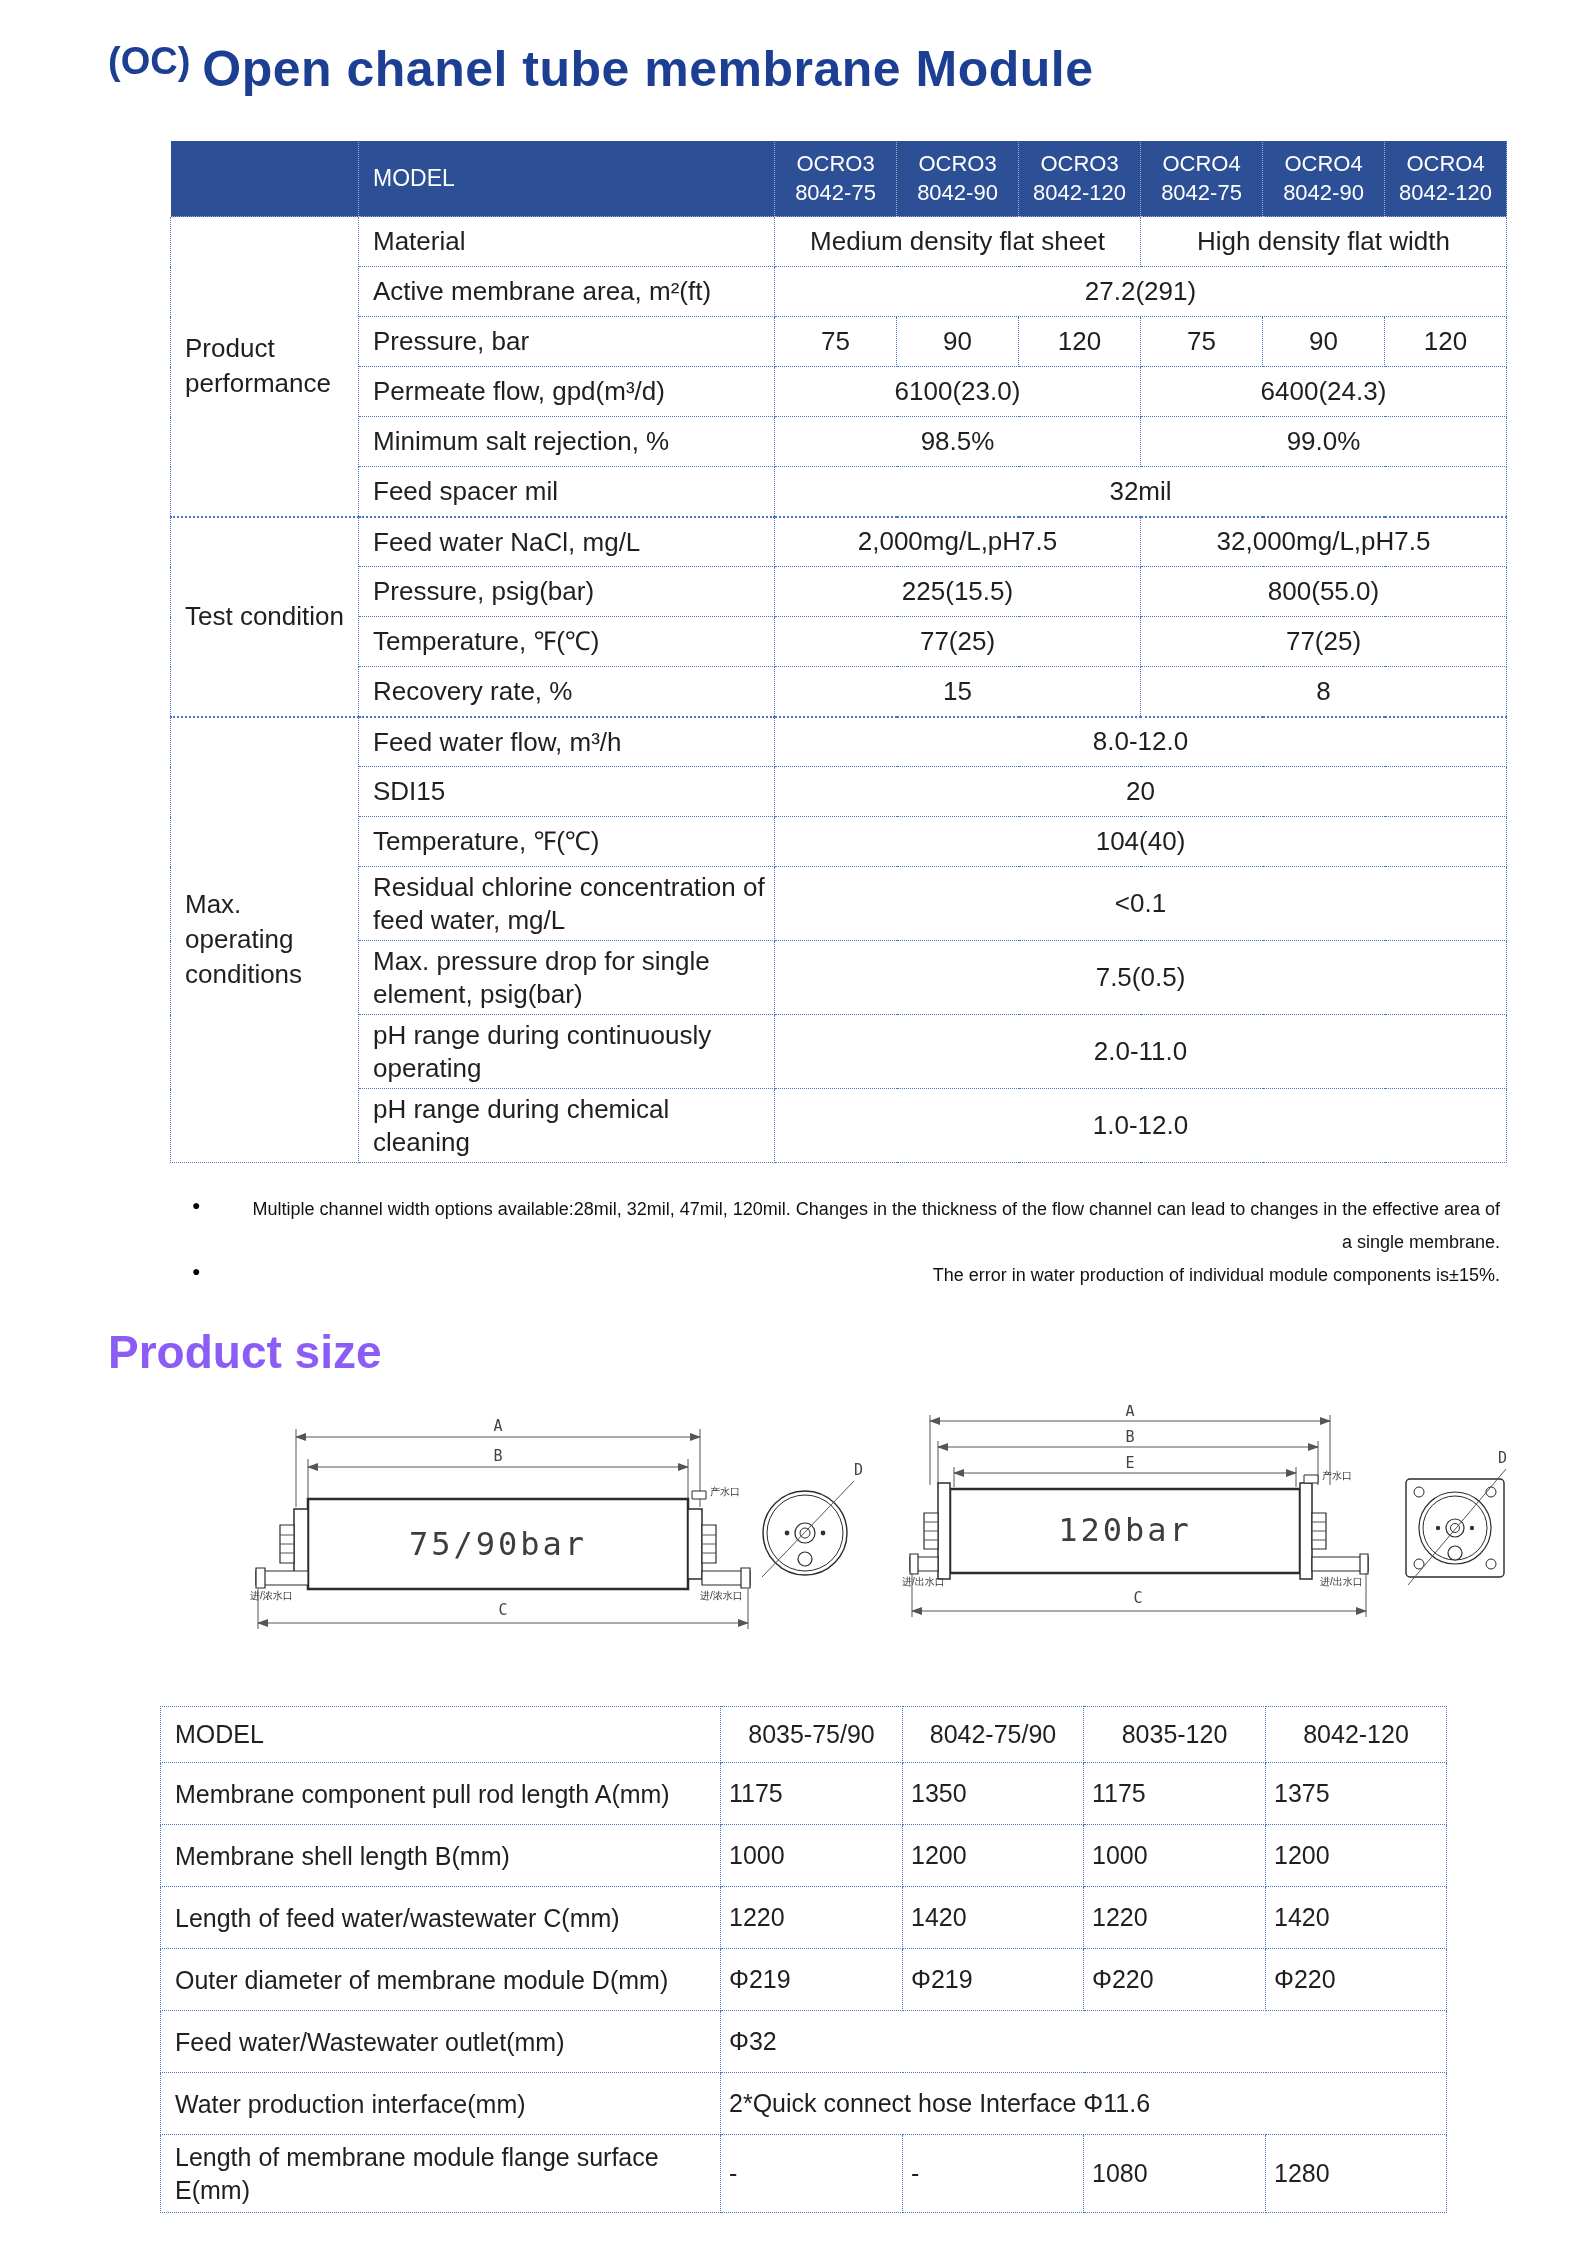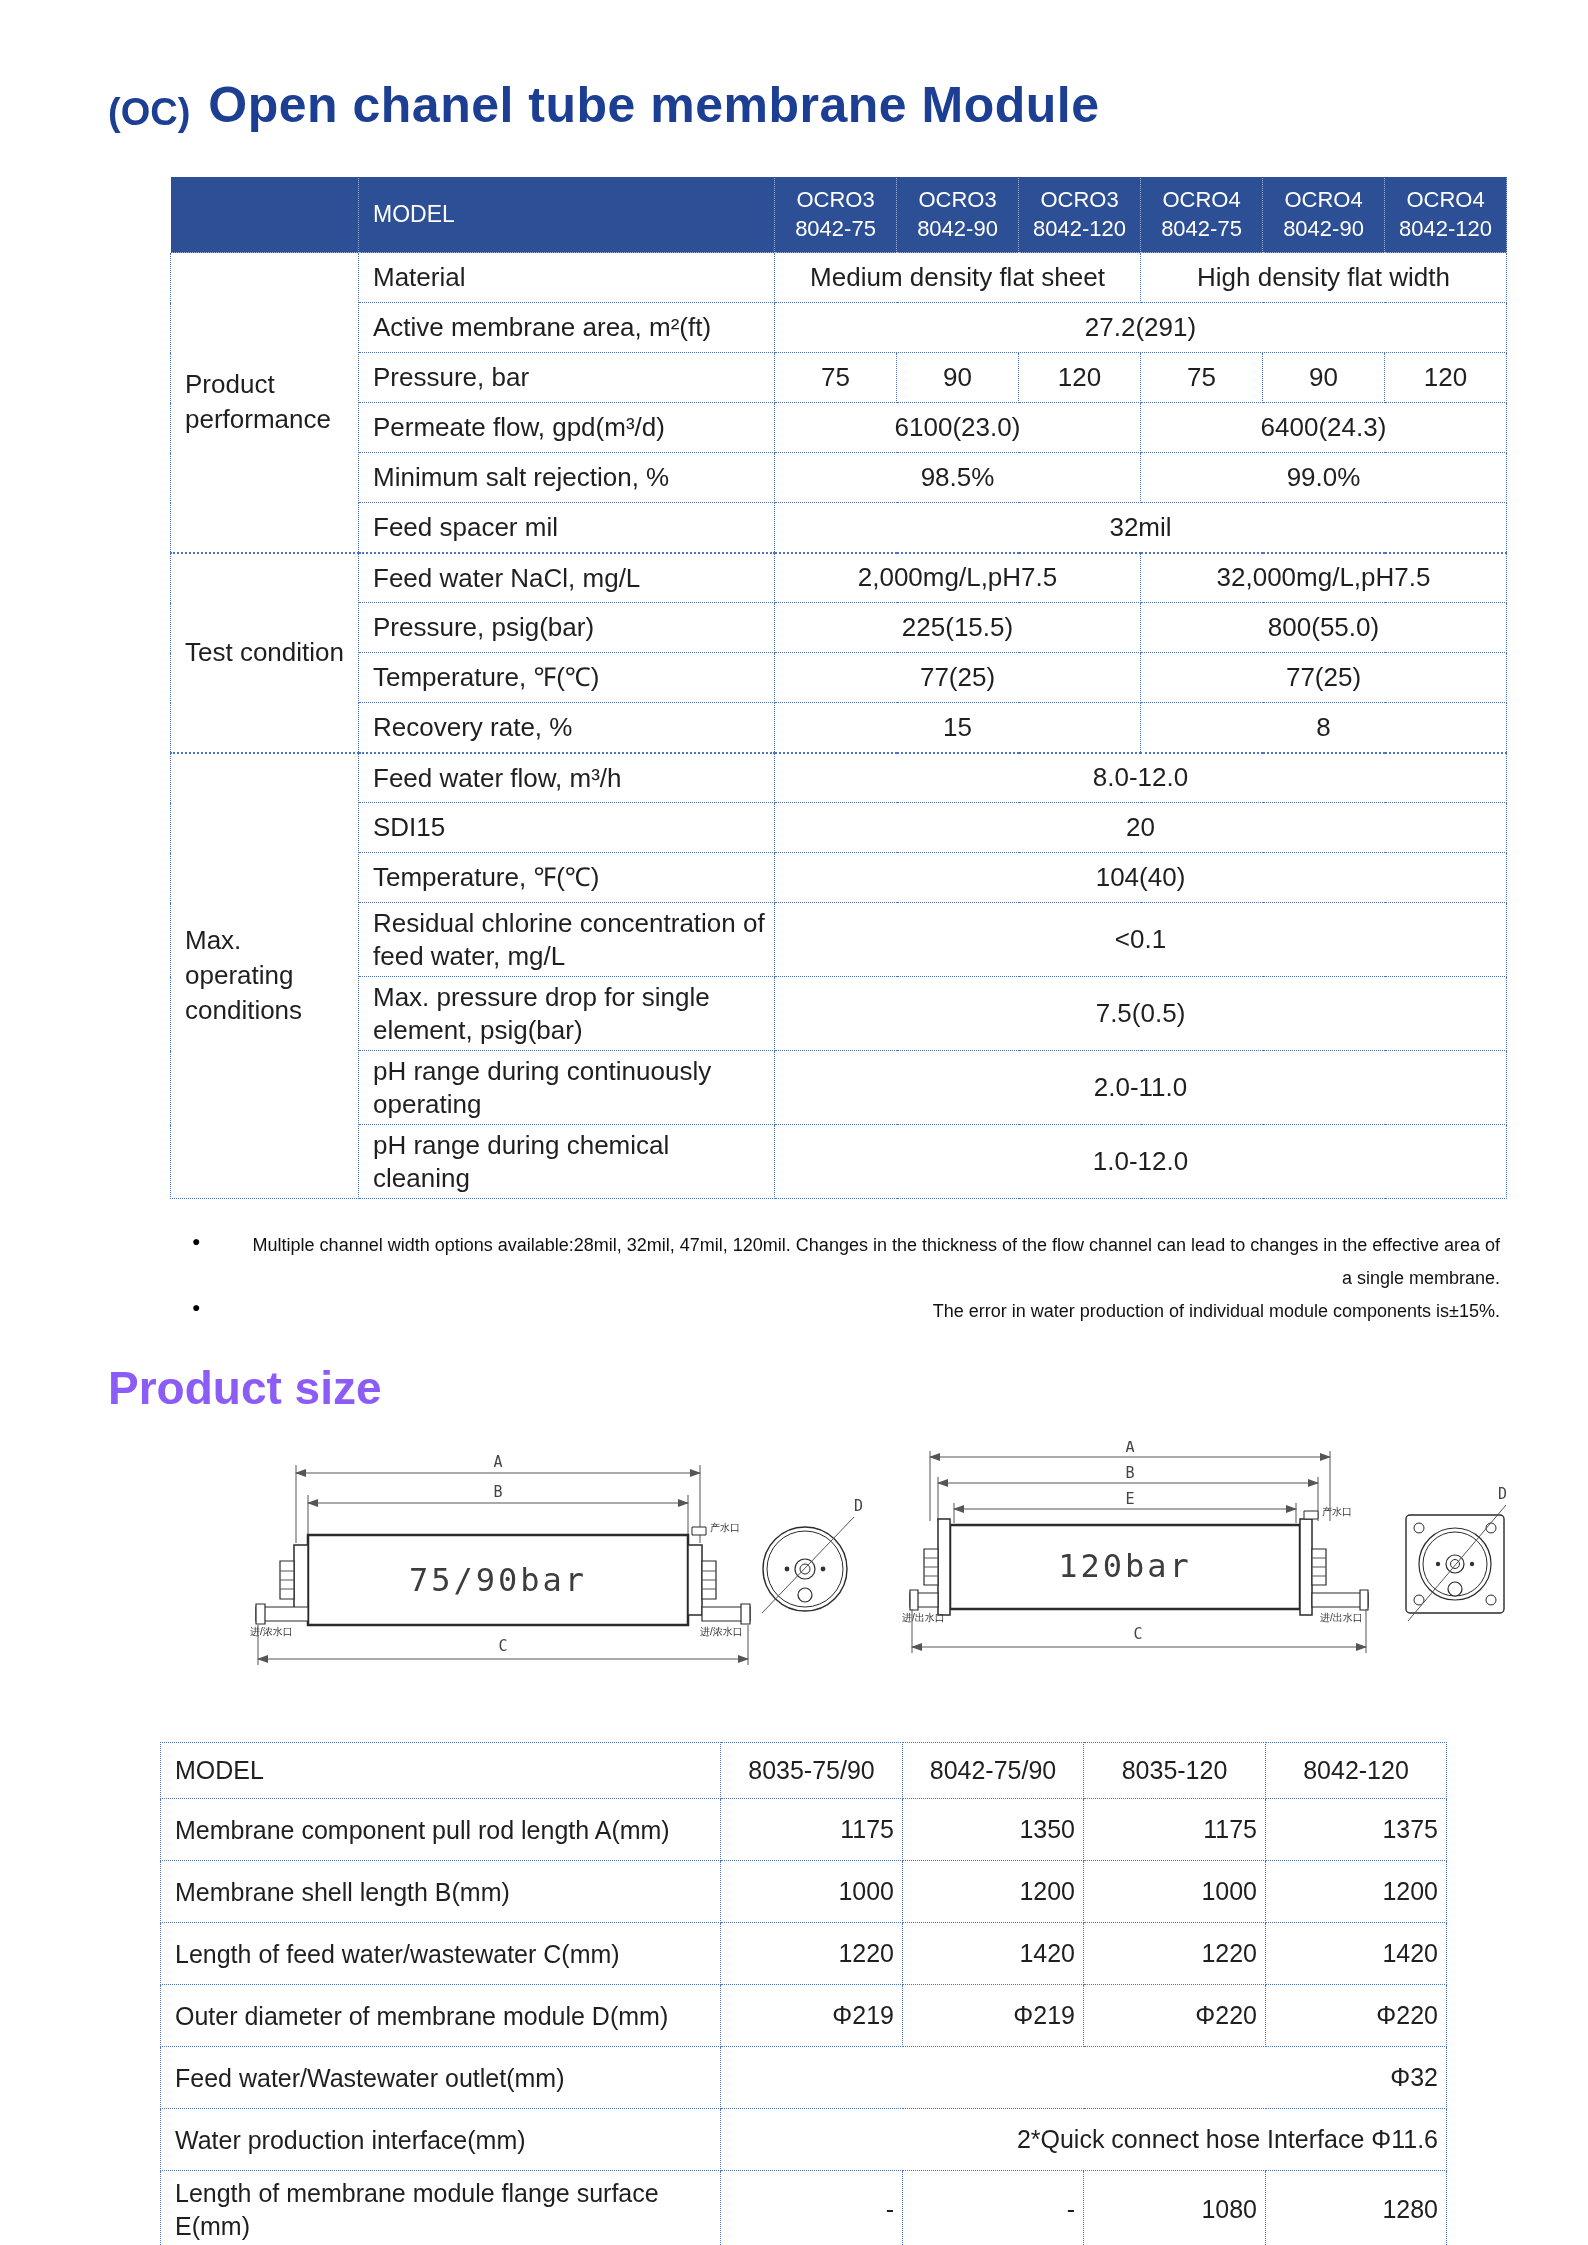--- a/index.html
+++ b/index.html
@@ -3,21 +3,21 @@
 <meta charset="utf-8">
 <style>
   * { margin:0; padding:0; box-sizing:border-box; }
   html,body { background:#ffffff; }
   .page {
     position:relative; width:1588px; height:2245px; margin:0 auto;
     background:#fff; overflow:hidden;
     font-family:"Liberation Sans", sans-serif; color:#1f1f1f;
   }
   
-  .title-row { margin:76px 0 0 108px; display:flex; align-items:flex-end; gap:18px; }
+  .title-row { margin:40px 0 0 108px; display:flex; align-items:flex-start; gap:12px; }
   .title-prefix { font-size:38px; font-weight:bold; color:#1c3f94; }
   .title-main   { font-size:50px; font-weight:bold; color:#1c3f94; letter-spacing:0.5px; }
   .h2 { margin:34px 0 16px 108px; font-size:46px; font-weight:bold; color:#8b5cf6; }
 
   
   table { border-collapse:collapse; }
   .spec {
     margin:42px 0 0 170px; width:1336px; table-layout:fixed;
     font-size:26px; color:#1f1f1f;
   }
@@ -57,21 +57,21 @@
   
   .size {
     margin:46px 0 0 160px; width:1286px; table-layout:fixed;
     font-size:25px; color:#1f1f1f;
   }
   .size th, .size td { border:1px dotted #4a74c9; }
   .size th {
     font-weight:normal; height:56px; padding:6px 8px; text-align:center; font-size:25px;
   }
   .size th.model-h { text-align:left; padding-left:14px; }
-  .size td { height:62px; padding:6px 8px; text-align:right; vertical-align:middle; }
+  .size td { height:62px; padding:6px 8px; text-align:left; vertical-align:middle; }
   .size td.lbl { text-align:left; padding-left:14px; line-height:1.3; }
 </style>
 </head>
 <body>
 
 <div class="page">
 
   <div class="title-row">
     <span class="title-prefix">(OC)</span>
     <span class="title-main">Open chanel tube membrane Module</span>

